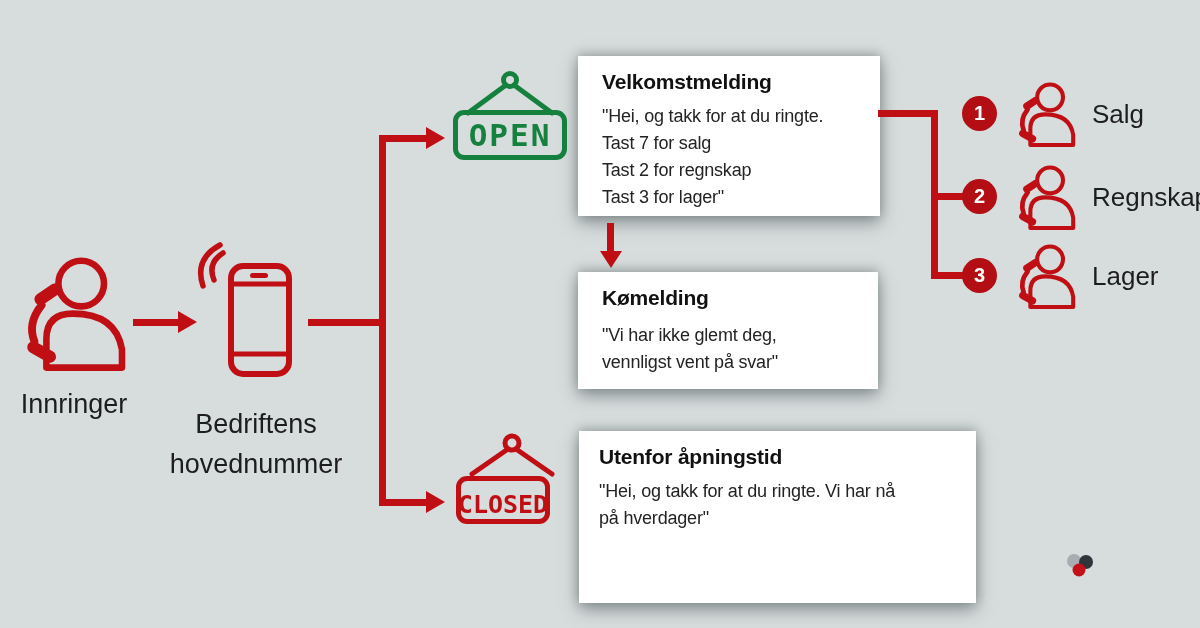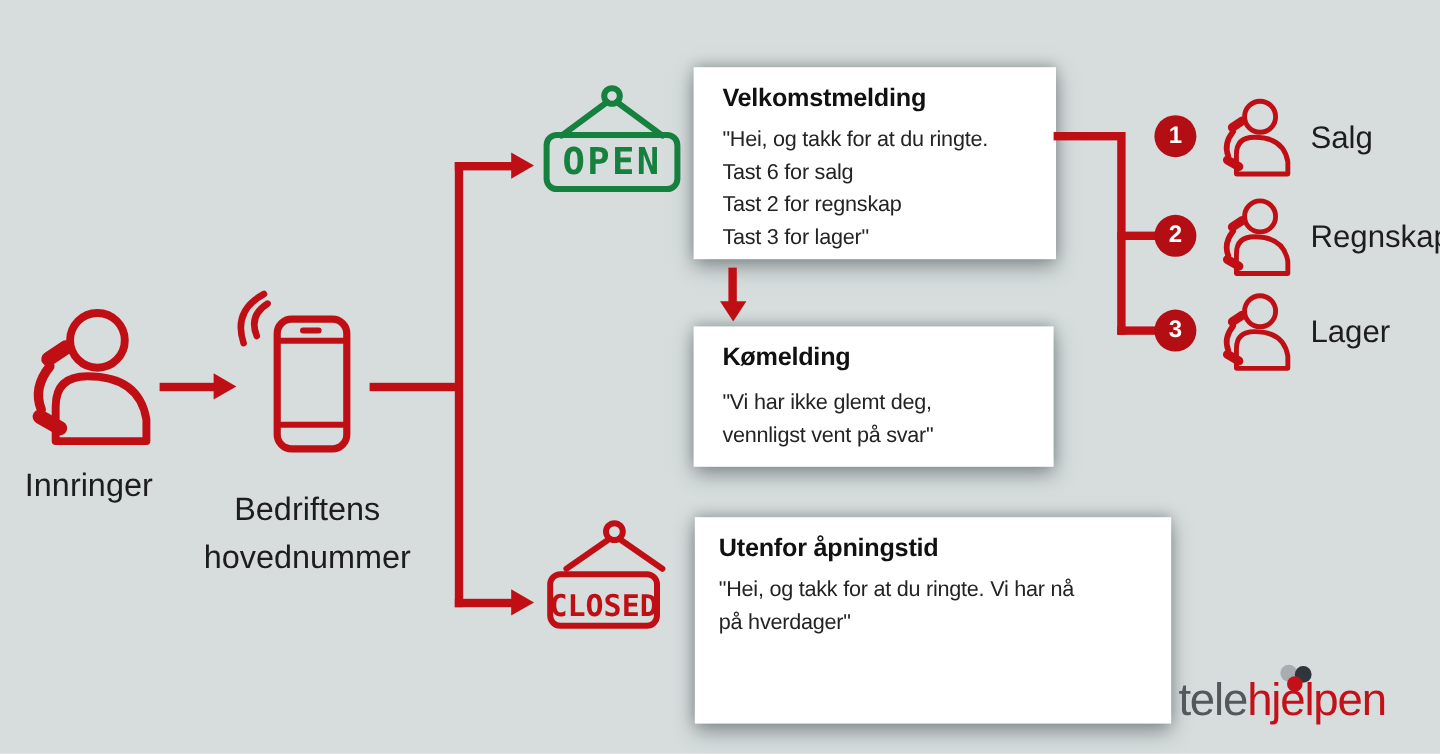--- a/index.html
+++ b/index.html
@@ -110,21 +110,21 @@
     <path d="M57 16 L93 41" stroke-width="5" stroke-linecap="round"></path>
   </svg>
   <div class="signboard closed" style="left:456px;top:476px;width:94px;height:48px;align-items:flex-end;">
     <span>CLOSED</span>
   </div>
 
   <div class="card" style="left:578px;top:56px;width:302px;height:160px;">
     <h3>Velkomstmelding</h3>
     <div class="body">
       <div class="line">"Hei, og takk for at du ringte.</div>
-      <div class="line">Tast 6 for salg</div>
+      <div class="line">Tast 7 for salg</div>
       <div class="line">Tast 2 for regnskap</div>
       <div class="line">Tast 3 for lager"</div>
     </div>
   </div>
 
   <div class="vline" style="left:607px;top:223px;height:30px;"></div>
   <div class="ah-down" style="left:600px;top:251px;"></div>
 
   <div class="card" style="left:578px;top:272px;width:300px;height:117px;">
     <h3>Kømelding</h3>
@@ -171,22 +171,19 @@
   <div class="num-badge" style="left:962px;top:258px;">3</div>
   <svg style="left:1012px;top:242px;" width="68" height="68" viewBox="0 0 100 95" fill="none" stroke="#c00f14">
     <circle cx="56" cy="23" r="19" stroke-width="6"></circle>
     <path d="M27 93 V69 Q27 48 49 48 Q85 48 90 78 V93 Z" stroke-width="6" stroke-linejoin="round"></path>
     <path d="M34 28 L22 36" stroke-width="11" stroke-linecap="round"></path>
     <path d="M23 41 Q11 56 17 71" stroke-width="7" stroke-linecap="round"></path>
     <path d="M16 76 L30 84" stroke-width="11" stroke-linecap="round"></path>
   </svg>
   <div class="group-label" style="left:1092px;top:261px;">Lager</div>
 
-  <div class="logo" style="left:982px;top:563px;">
-    <span class="p1">tele</span><span class="p2">hjelpen</span>
-  </div>
   <svg style="left:1062px;top:551px;" width="36" height="28" viewBox="0 0 36 28">
     <circle cx="12" cy="10" r="7" fill="#a7adb0"></circle>
     <circle cx="24" cy="11" r="7" fill="#2f353a"></circle>
     <circle cx="17" cy="19" r="6.5" fill="#c41119"></circle>
   </svg>
 
 </div>
 
 </body></html>

